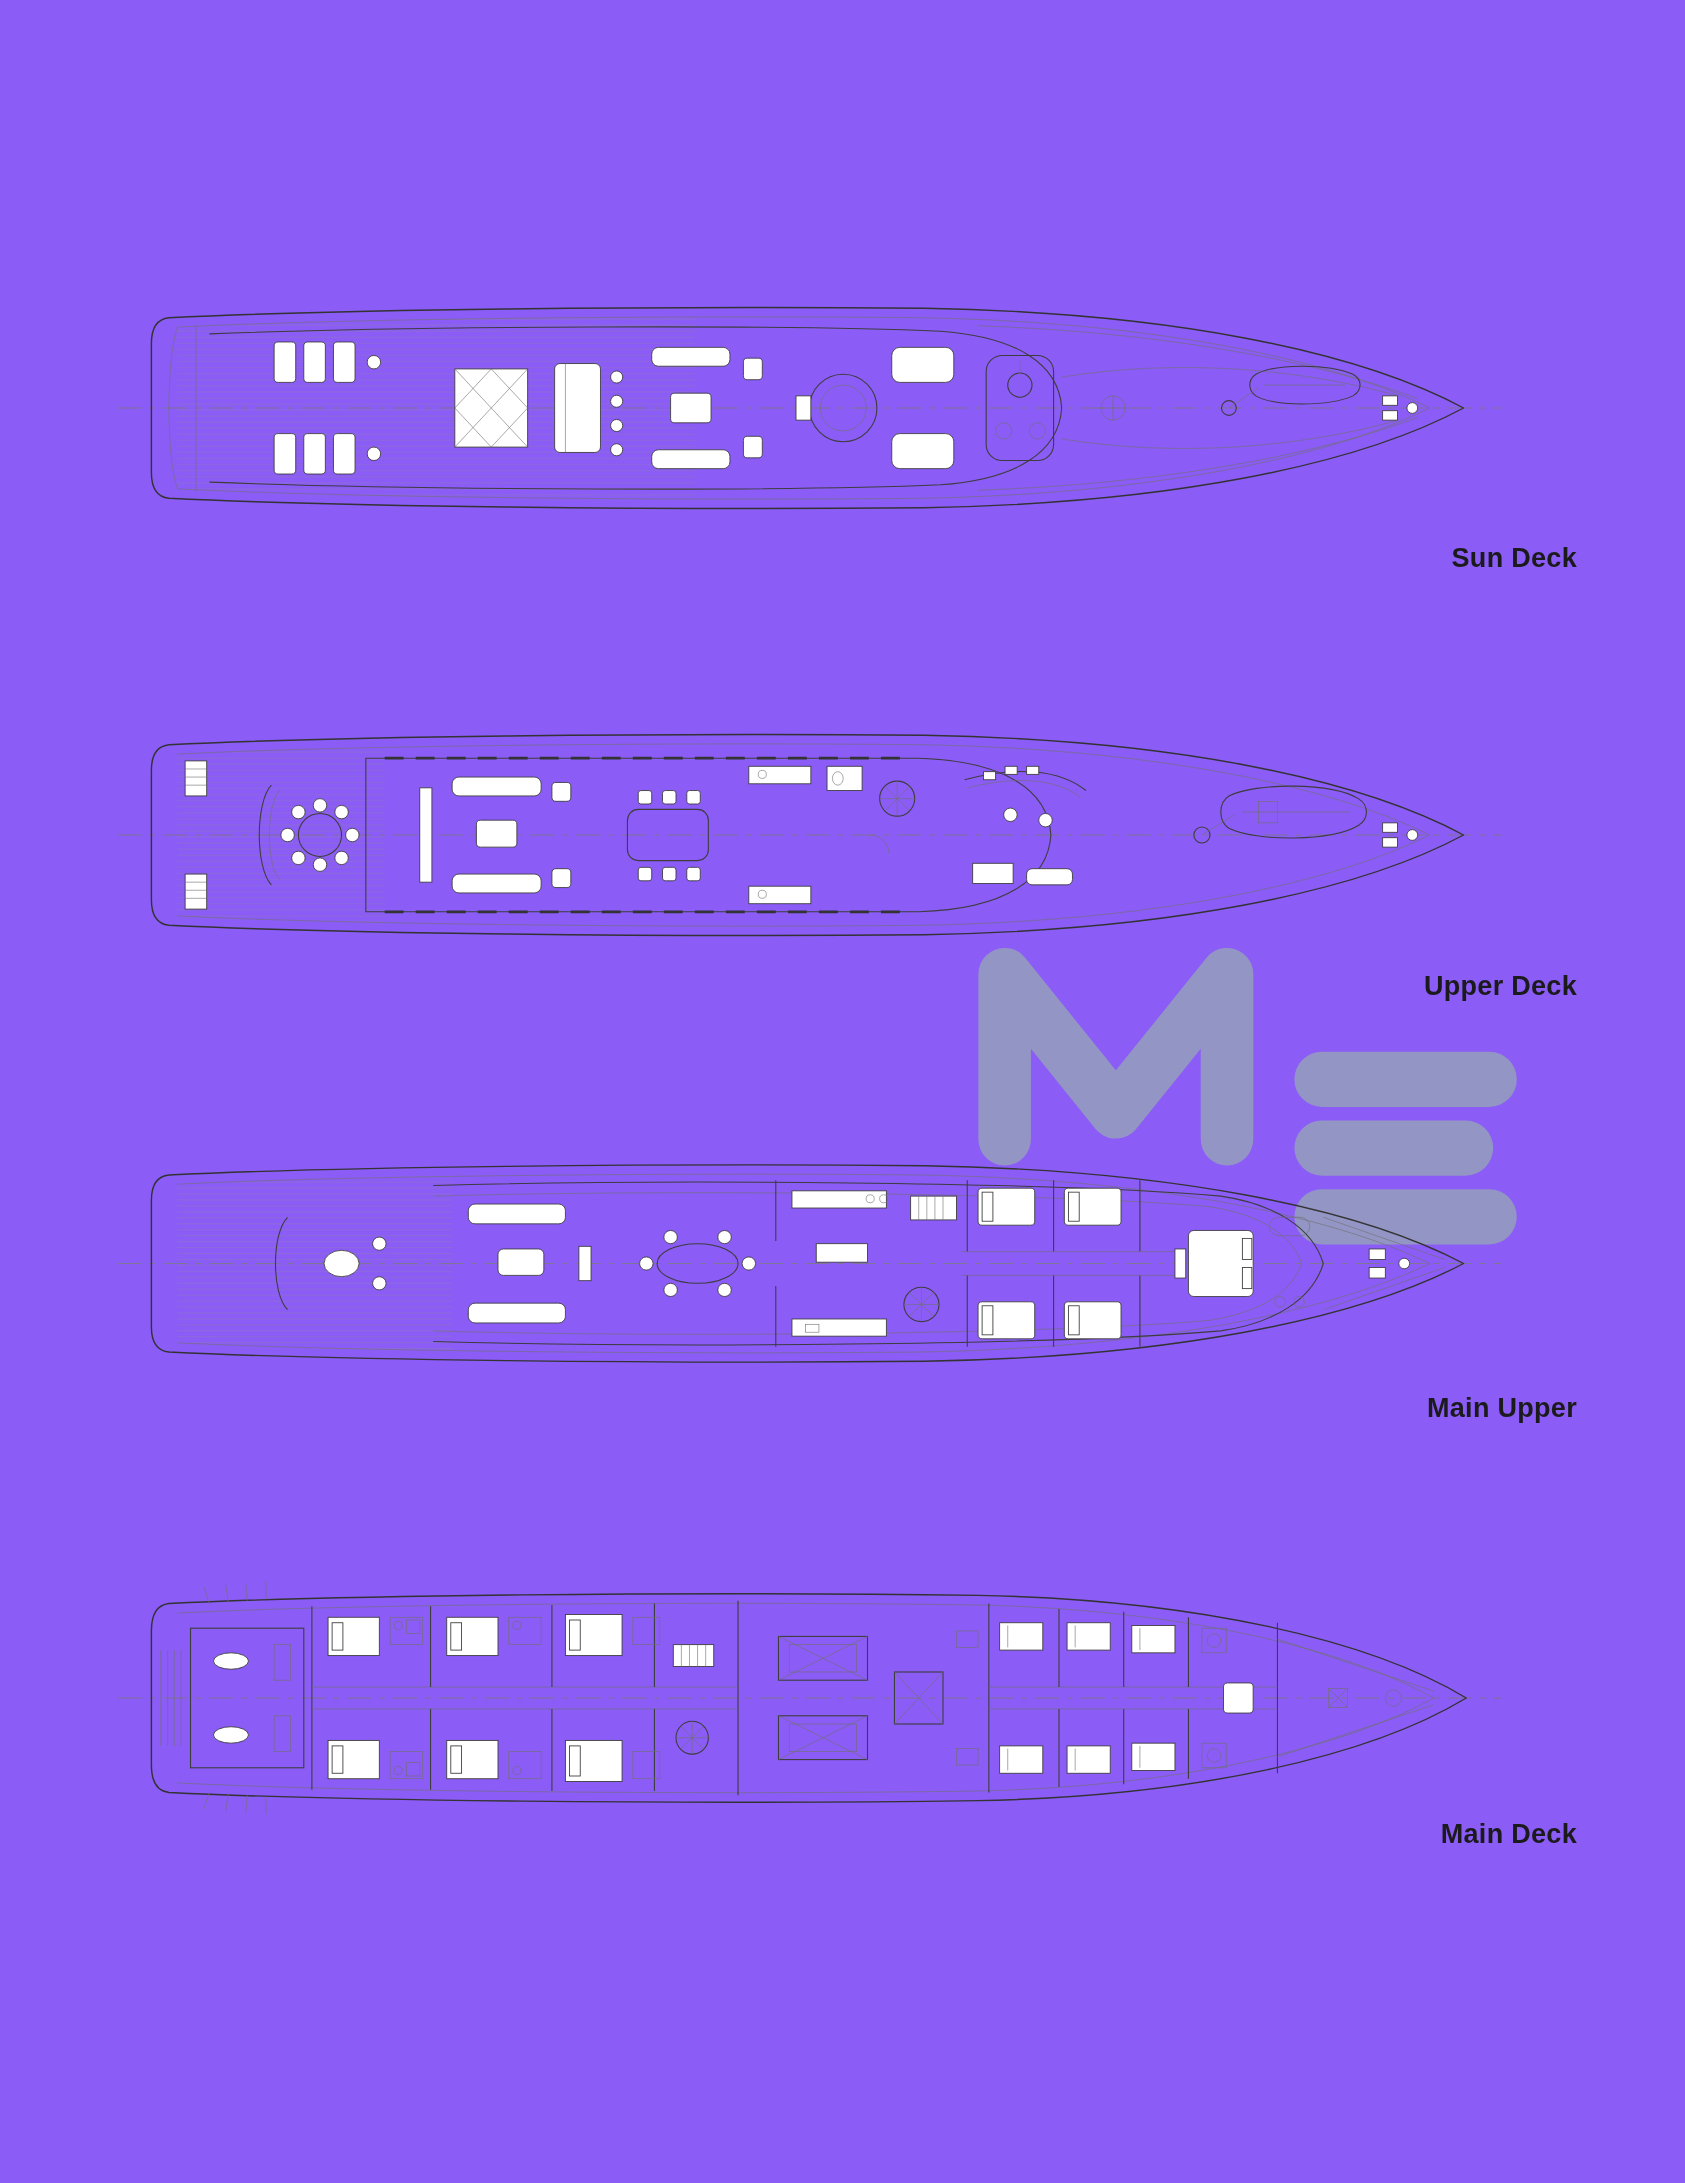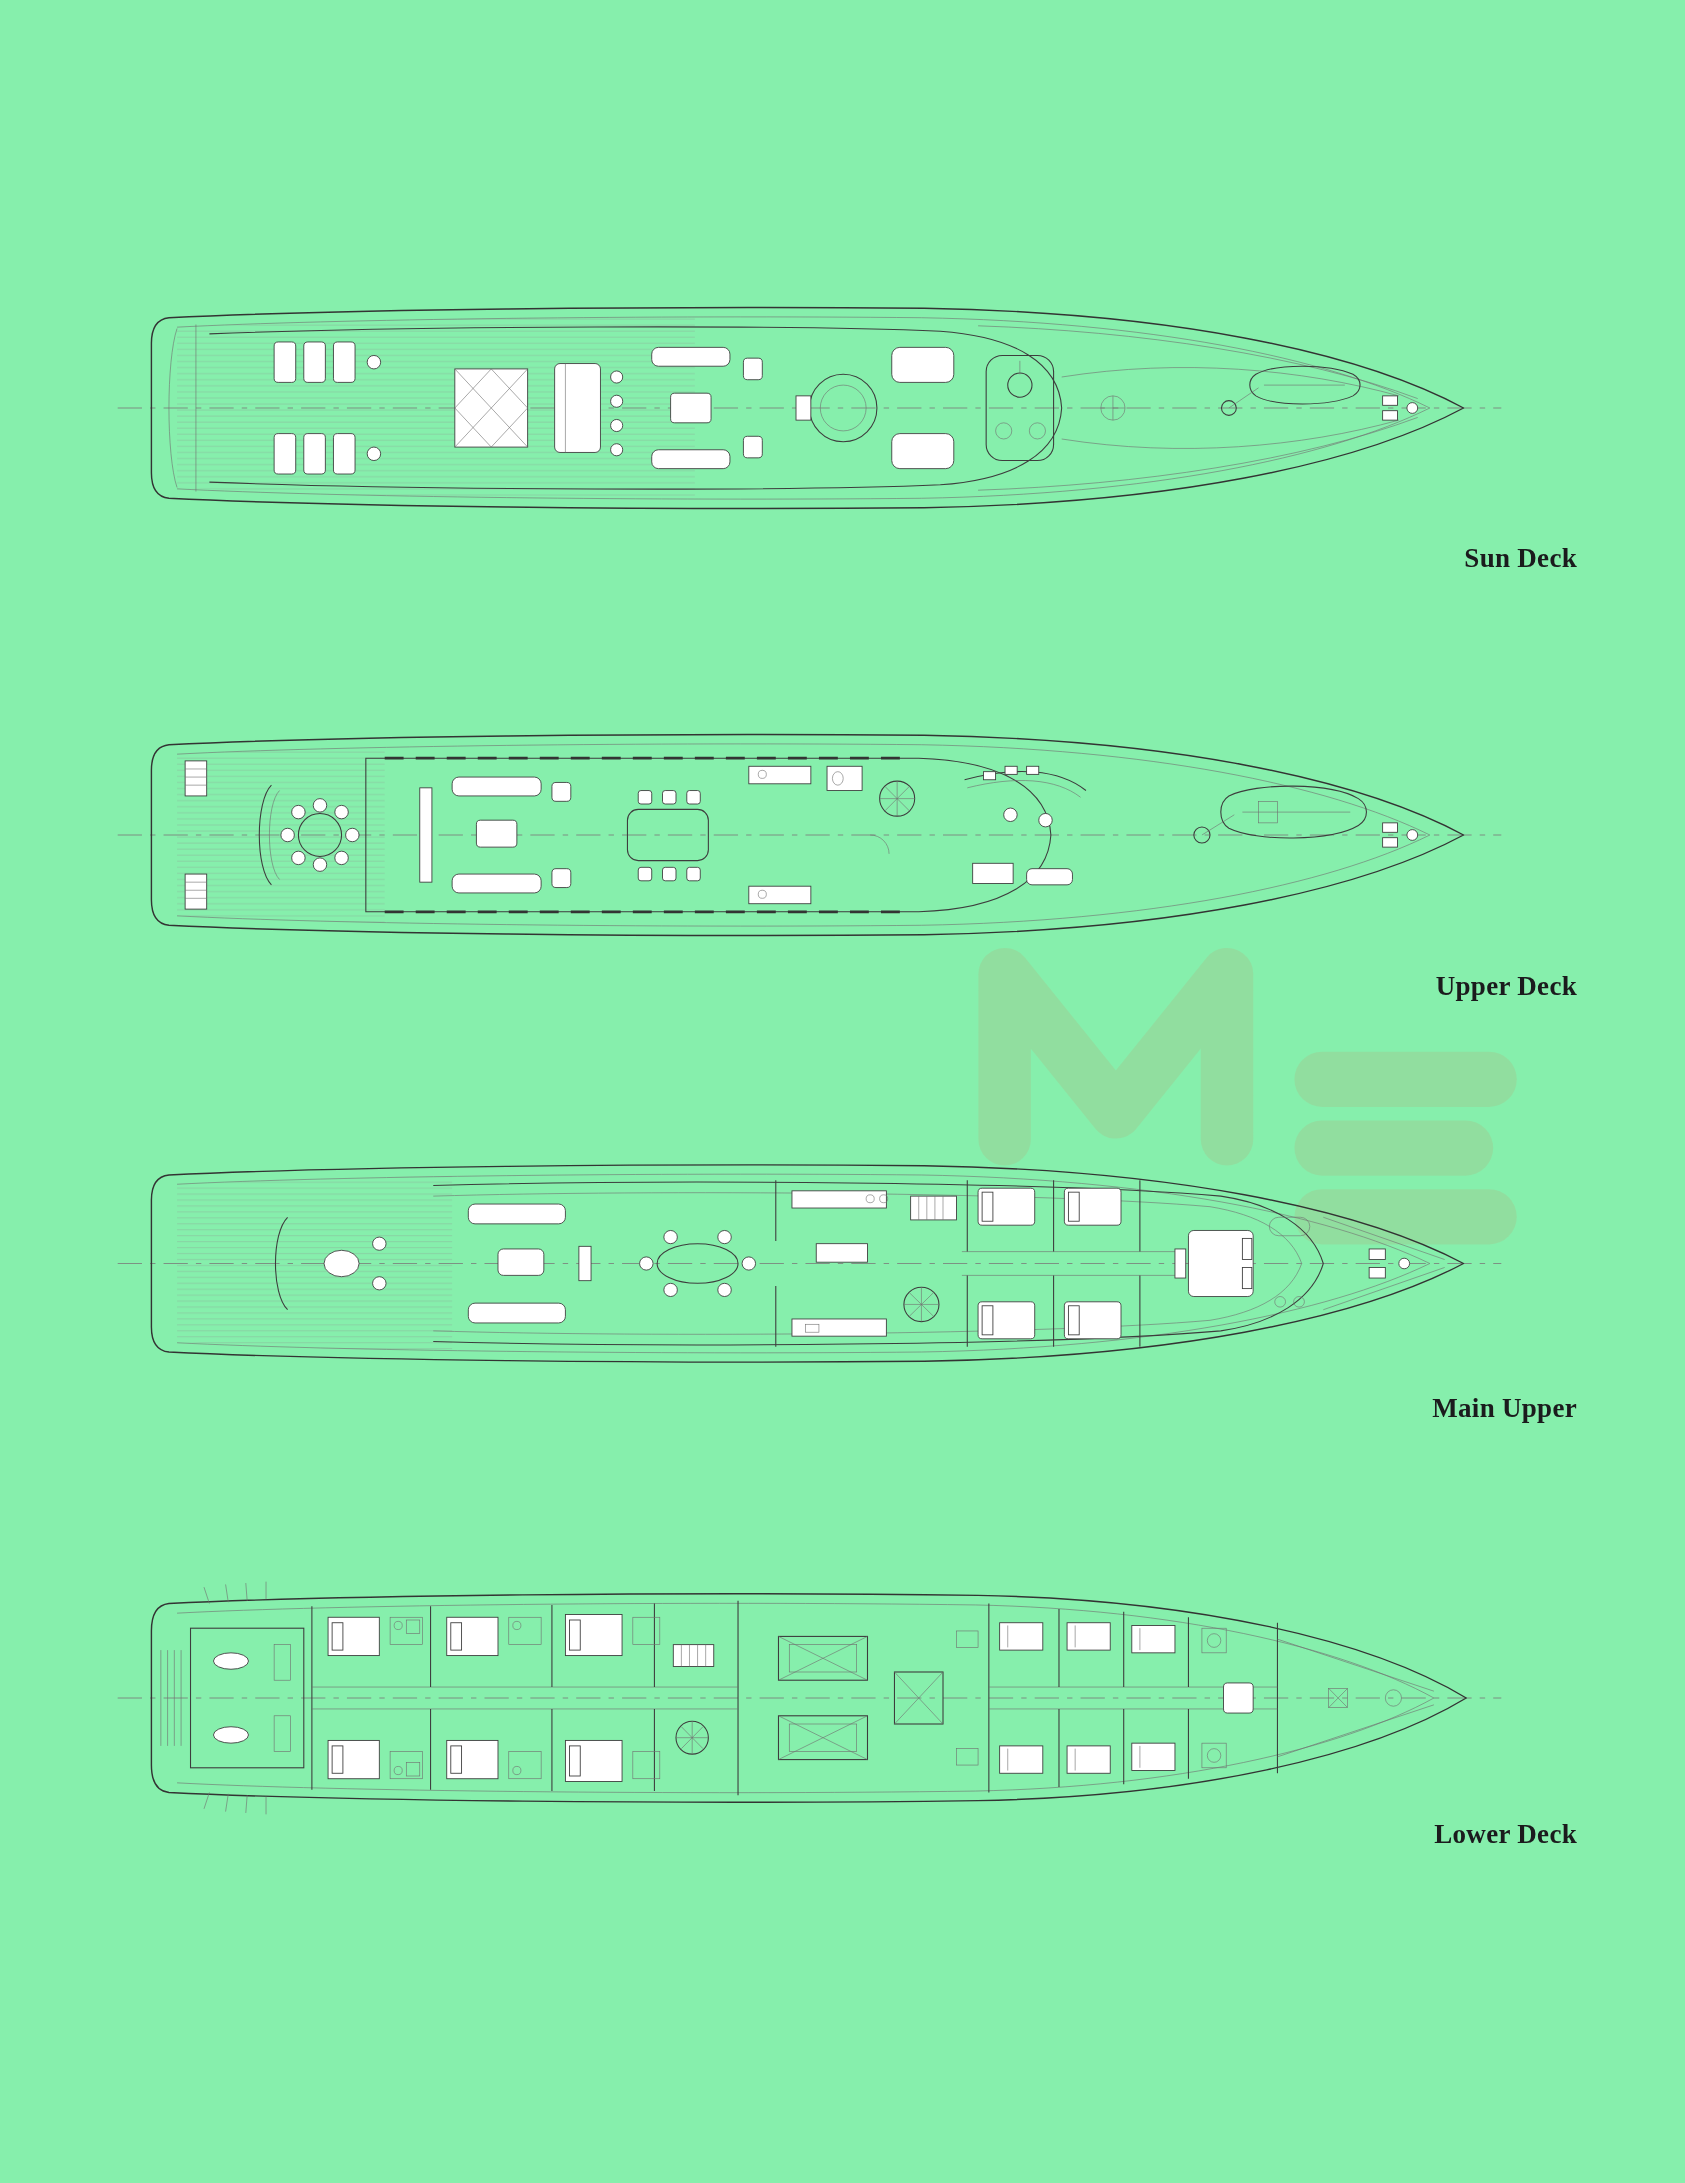--- a/index.html
+++ b/index.html
@@ -5,23 +5,22 @@
   * { box-sizing: border-box; }
   html, body { margin: 0; padding: 0; }
   body {
     width: 1686px; height: 2183px;
     background: #ffffff;
     font-family: "Liberation Sans", sans-serif;
   }
   .page {
     position: relative;
     width: 1686px; height: 2183px;
-    background: #86efac;
+    background: #8b5cf6;
     overflow: hidden;
-    font-family: Liberation Serif, serif;
   }
   .watermark {
     position: absolute;
     left: 944px; top: 910px;
     width: 593px; height: 344px;
     opacity: 0.5;
     z-index: 0;
   }
   .plan {
     position: absolute;
@@ -430,16 +429,16 @@
         <rect class="furn" x="822" y="84" width="22" height="22" rx="3"></rect>
       </g>
       <g>
         <path class="thin" d="M862,52 L978,90 M862,138 L978,100"></path>
         <rect class="thin" x="900" y="88" width="14" height="14"></rect>
         <path class="thin" d="M900,88 L914,102 M914,88 L900,102"></path>
         <circle class="thin" cx="948" cy="95" r="6"></circle>
       </g>
     </svg>
   </figure>
-  <div class="deck-label label-lower">Lower Deck</div>
+  <div class="deck-label label-lower">Main Deck</div>
 
 </div>
 
 
 </body></html>

